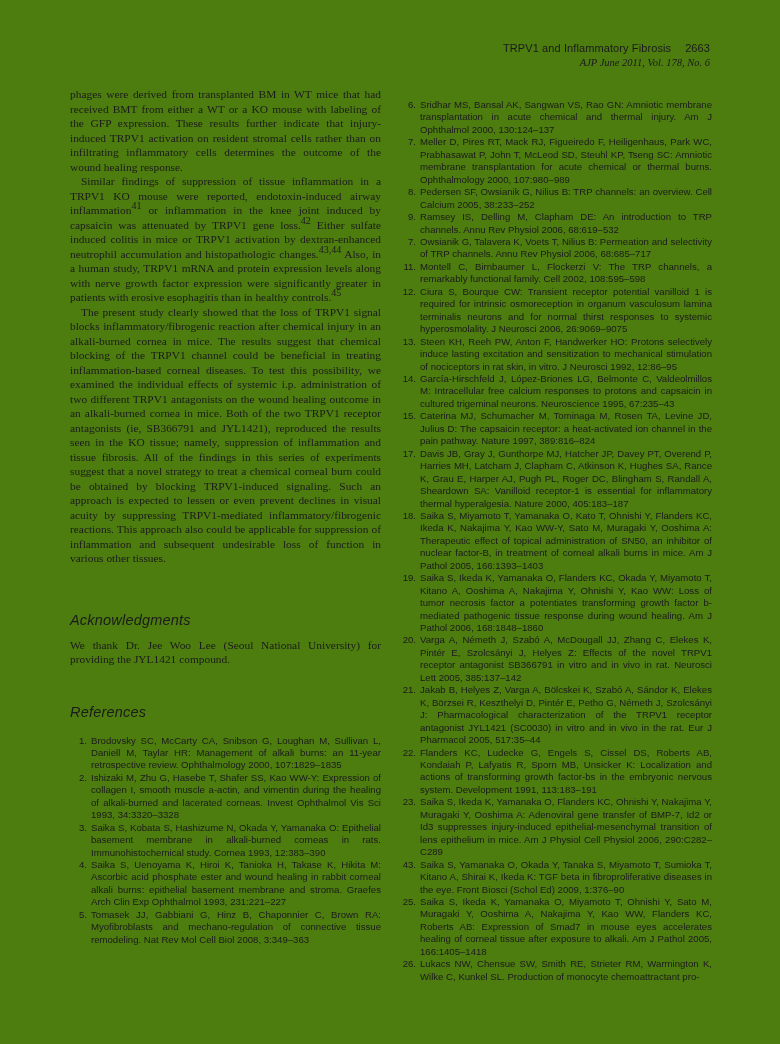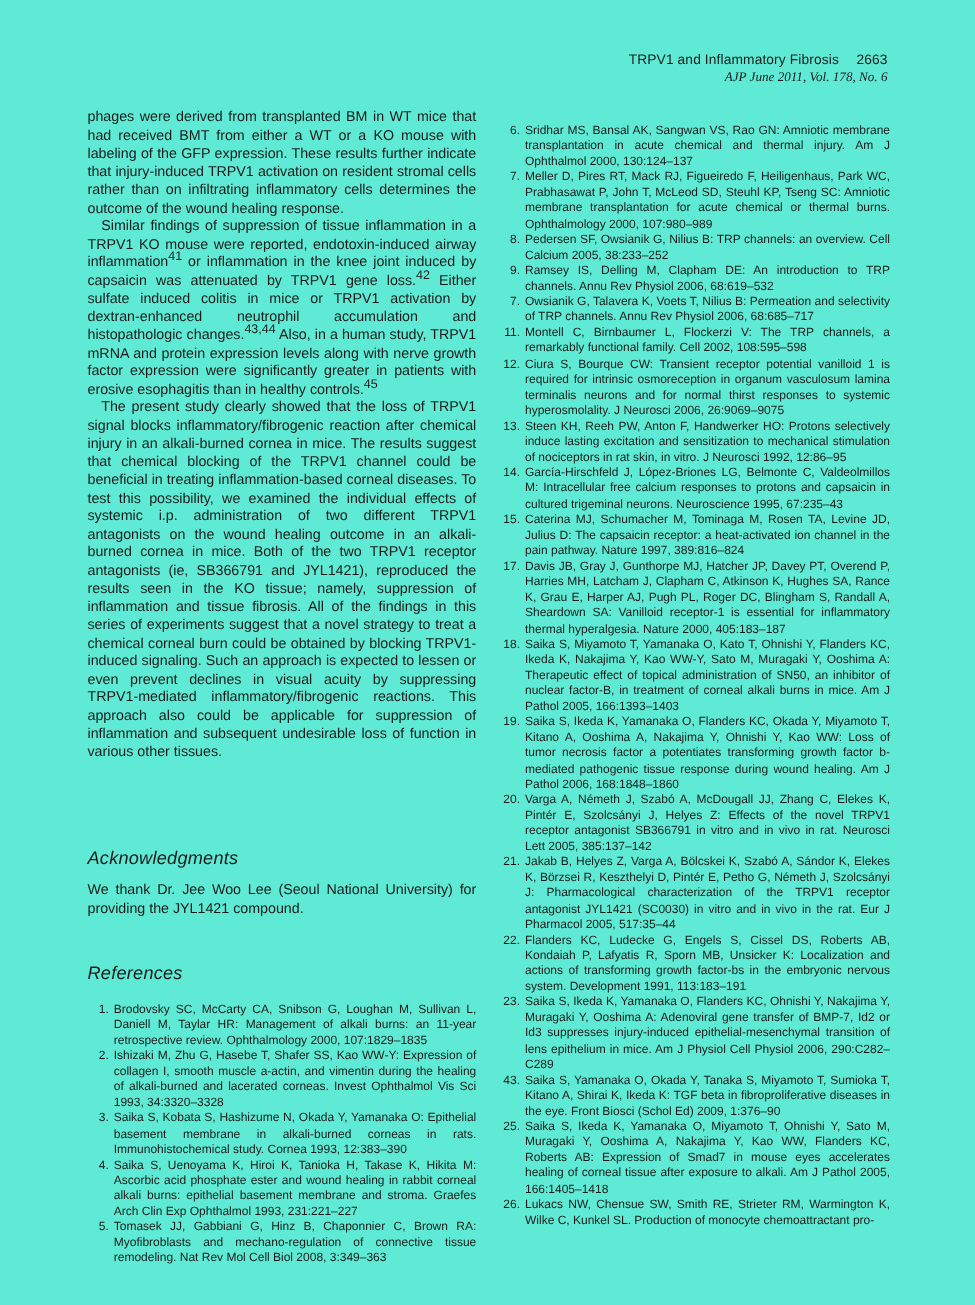--- a/index.html
+++ b/index.html
@@ -1,19 +1,19 @@
 <!DOCTYPE html>
 <html><head>
 <meta charset="utf-8">
 <style>
   html,body { margin:0; padding:0; background:#e8e8e8; }
   .page {
     position:relative;
     width:780px; height:1044px;
-    background:#5eead4;
+    background:#4d7c0f;
     font-family:"Liberation Sans", sans-serif;
     color:#1b1b1b;
     overflow:hidden;
     margin:0 auto;
   }
   
   .page-header {
     position:absolute; top:42px; right:70px;
     text-align:right; line-height:13px;
   }
@@ -23,31 +23,31 @@
     font-family:"Liberation Serif", serif;
     font-style:italic; font-size:10.5px; margin-top:1px; white-space:nowrap;
   }
   
   .col { position:absolute; width:311px; }
   .col-left  { left:70px;  top:87px; }
   .col-right { left:399px; top:99px; width:313px; }
   
   .body-para {
     font-size:11.4px; line-height:14.5px;
-    text-align:justify; margin:0;
+    text-align:justify; margin:0;font-family:Liberation Serif, serif;
   }
   .body-para.indent { text-indent:11px; }
   sup.cite { font-size:10px; line-height:0; vertical-align:super; }
   
   .sec-heading {
     font-style:italic; font-weight:normal;
     font-size:14.5px; letter-spacing:0.2px;
     margin:0;
   }
-  .ack-heading { margin-top:70px; }
+  .ack-heading { margin-top:46px; }
   .ack-text { margin-top:10px; }
   .refs-heading { margin-top:37px; }
   
   .ref-list { margin-top:15px; font-size:9.6px; line-height:12.45px; }
   .ref-item { display:flex; }
   .ref-num {
     flex:0 0 17px; text-align:right; padding-right:4px;
     white-space:nowrap;
   }
   .ref-text { flex:1; text-align:justify; }

